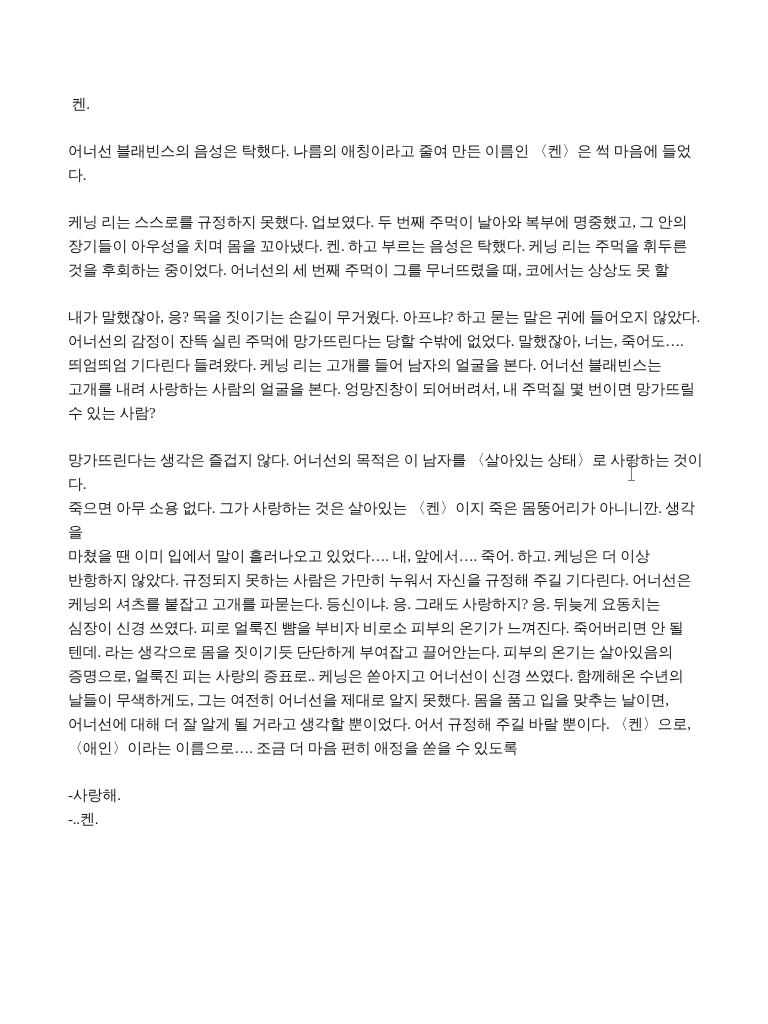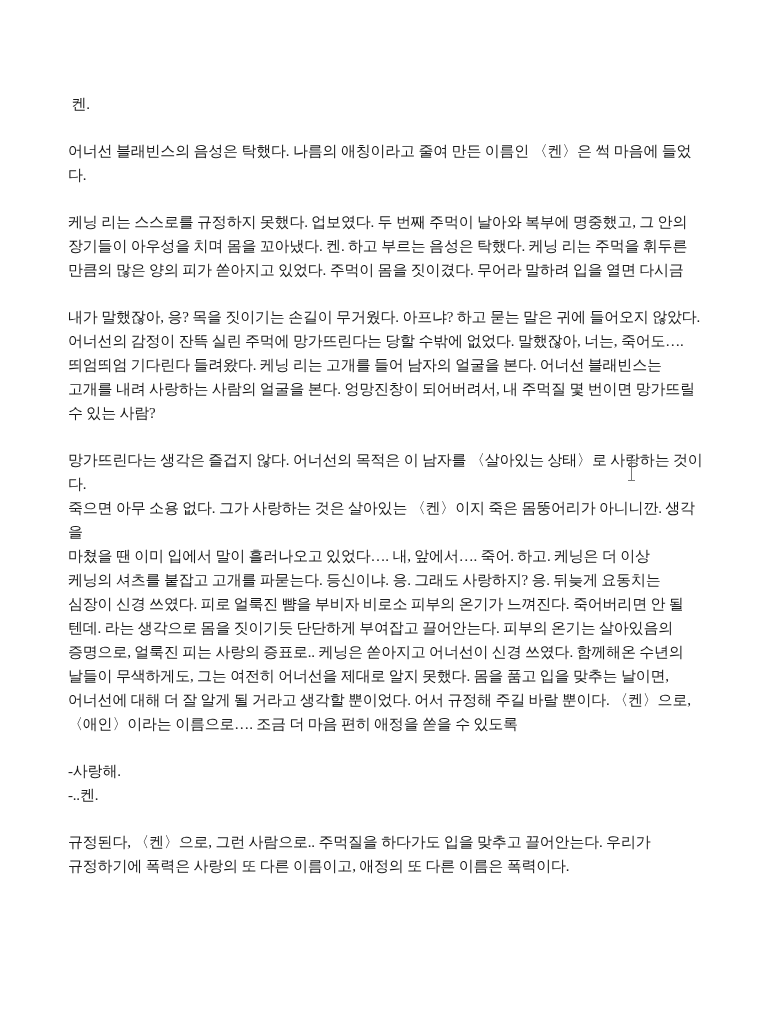--- a/index.html
+++ b/index.html
@@ -45,51 +45,48 @@
     <div class="line"> 켄.</div>
   </div>
 
   <div class="para">
     <div class="line">어너선 블래빈스의 음성은 탁했다. 나름의 애칭이라고 줄여 만든 이름인 〈켄〉은 썩 마음에 들었다.</div>
   </div>
 
   <div class="para">
     <div class="line">케닝 리는 스스로를 규정하지 못했다. 업보였다. 두 번째 주먹이 날아와 복부에 명중했고, 그 안의</div>
     <div class="line">장기들이 아우성을 치며 몸을 꼬아냈다. 켄. 하고 부르는 음성은 탁했다. 케닝 리는 주먹을 휘두른</div>
-    <div class="line">만큼의 많은 양의 피가 쏟아지고 있었다. 주먹이 몸을 짓이겼다. 무어라 말하려 입을 열면 다시금</div>
+    <div class="line">것을 후회하는 중이었다. 어너선의 세 번째 주먹이 그를 무너뜨렸을 때, 코에서는 상상도 못 할</div>
   </div>
 
   <div class="para">
     <div class="line">내가 말했잖아, 응? 목을 짓이기는 손길이 무거웠다. 아프냐? 하고 묻는 말은 귀에 들어오지 않았다.</div>
     <div class="line">어너선의 감정이 잔뜩 실린 주먹에 망가뜨린다는 당할 수밖에 없었다. 말했잖아, 너는, 죽어도….</div>
     <div class="line">띄엄띄엄 기다린다 들려왔다. 케닝 리는 고개를 들어 남자의 얼굴을 본다. 어너선 블래빈스는</div>
     <div class="line">고개를 내려 사랑하는 사람의 얼굴을 본다. 엉망진창이 되어버려서, 내 주먹질 몇 번이면 망가뜨릴</div>
     <div class="line">수 있는 사람?</div>
   </div>
 
   <div class="para">
     <div class="line">망가뜨린다는 생각은 즐겁지 않다. 어너선의 목적은 이 남자를 〈살아있는 상태〉로 사랑하는 것이다.</div>
     <div class="line">죽으면 아무 소용 없다. 그가 사랑하는 것은 살아있는 〈켄〉이지 죽은 몸뚱어리가 아니니깐. 생각을</div>
     <div class="line">마쳤을 땐 이미 입에서 말이 흘러나오고 있었다…. 내, 앞에서…. 죽어. 하고. 케닝은 더 이상</div>
+    <div class="line">반항하지 않았다. 규정되지 못하는 사람은 가만히 누워서 자신을 규정해 주길 기다린다. 어너선은</div>
     <div class="line">케닝의 셔츠를 붙잡고 고개를 파묻는다. 등신이냐. 응. 그래도 사랑하지? 응. 뒤늦게 요동치는</div>
     <div class="line">심장이 신경 쓰였다. 피로 얼룩진 뺨을 부비자 비로소 피부의 온기가 느껴진다. 죽어버리면 안 될</div>
     <div class="line">텐데. 라는 생각으로 몸을 짓이기듯 단단하게 부여잡고 끌어안는다. 피부의 온기는 살아있음의</div>
     <div class="line">증명으로, 얼룩진 피는 사랑의 증표로.. 케닝은 쏟아지고 어너선이 신경 쓰였다. 함께해온 수년의</div>
     <div class="line">날들이 무색하게도, 그는 여전히 어너선을 제대로 알지 못했다. 몸을 품고 입을 맞추는 날이면,</div>
     <div class="line">어너선에 대해 더 잘 알게 될 거라고 생각할 뿐이었다. 어서 규정해 주길 바랄 뿐이다. 〈켄〉으로,</div>
     <div class="line">〈애인〉이라는 이름으로…. 조금 더 마음 편히 애정을 쏟을 수 있도록</div>
   </div>
 
   <div class="para">
     <div class="line">-사랑해.</div>
     <div class="line">-..켄.</div>
   </div>
 
-  <div class="para">
-    <div class="line">규정된다, 〈켄〉으로, 그런 사람으로.. 주먹질을 하다가도 입을 맞추고 끌어안는다. 우리가</div>
-    <div class="line">규정하기에 폭력은 사랑의 또 다른 이름이고, 애정의 또 다른 이름은 폭력이다.</div>
-  </div>
 
   <svg class="ibeam" width="9" height="28" viewBox="0 0 9 28" xmlns="http://www.w3.org/2000/svg">
     <path d="M1 1.5 H8 M4.5 1.5 V26.5 M1 26.5 H8" stroke="#777777" stroke-width="1" fill="none"></path>
   </svg>
 
 </div>
 
 </body></html>

